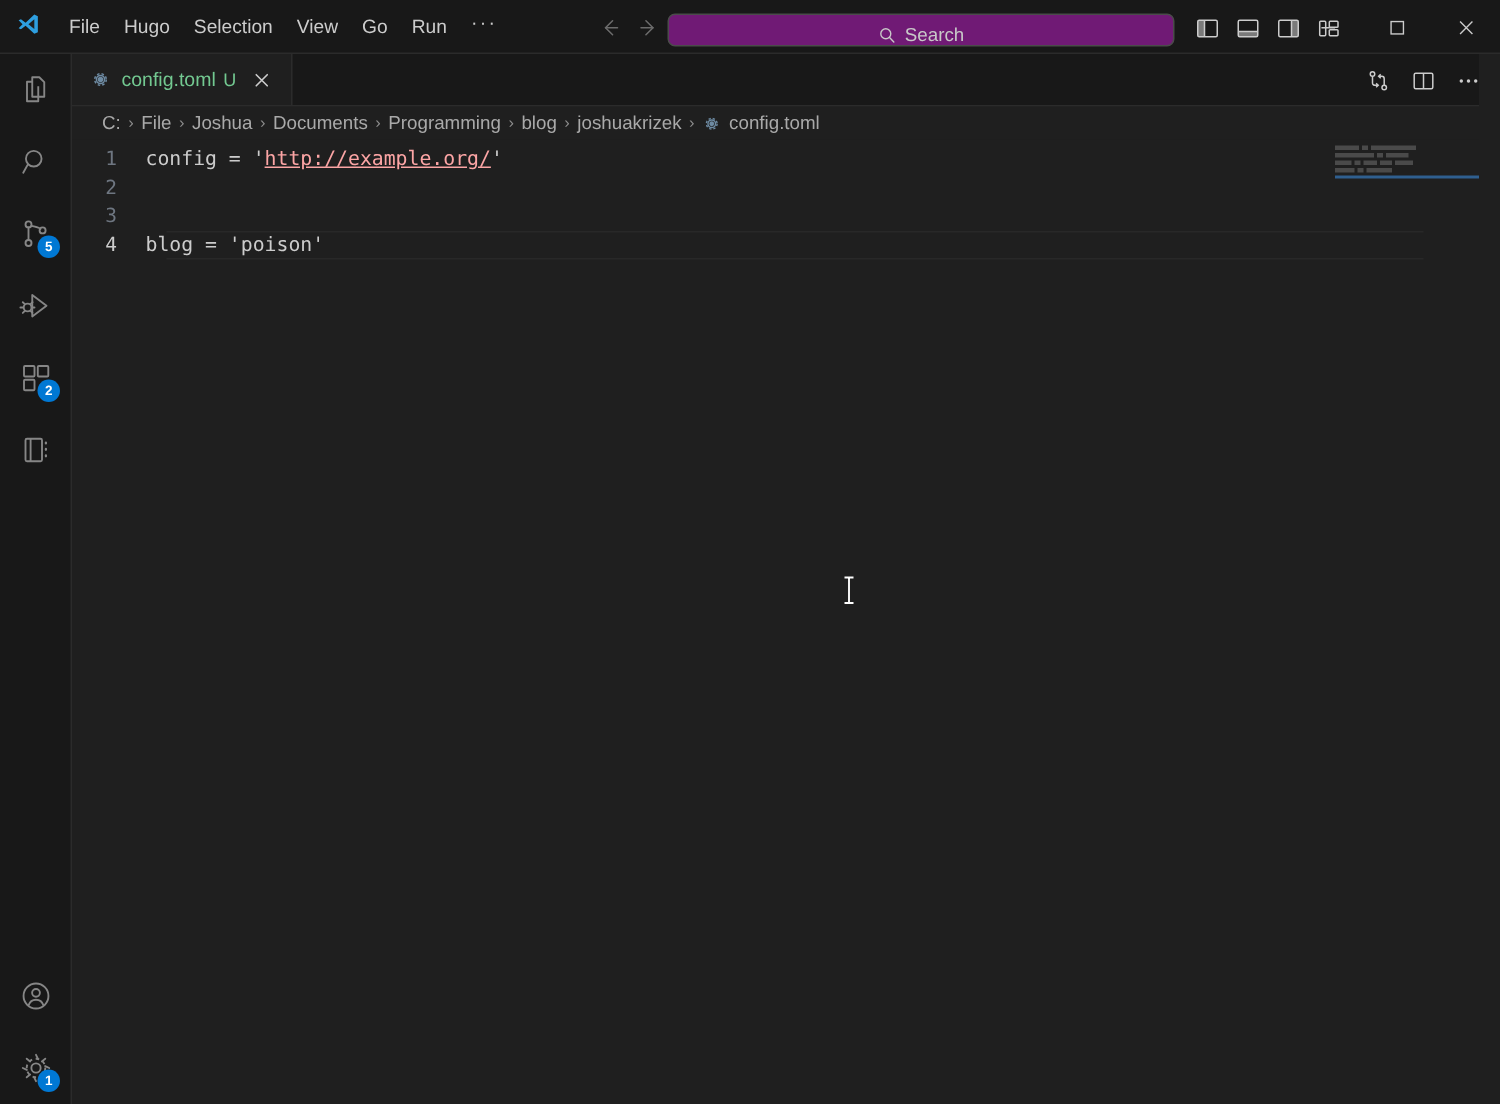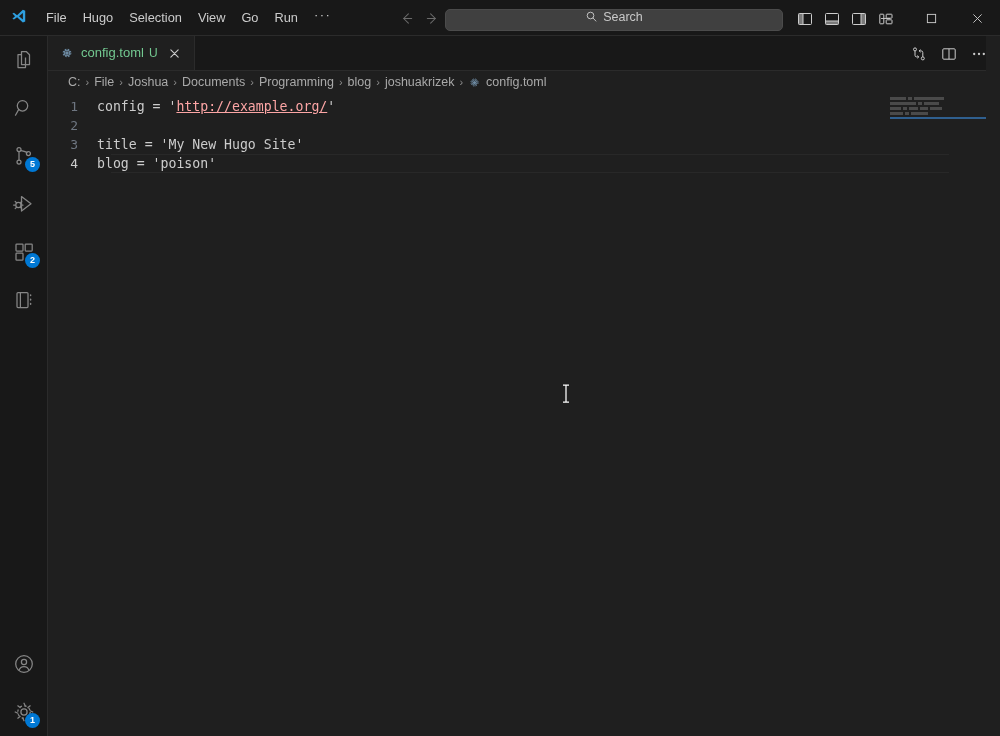--- a/index.html
+++ b/index.html
@@ -81,25 +81,25 @@
     align-items: center;
     justify-content: center;
   }
 
   .search-box {
     position: absolute;
     left: 445px;
     top: 9px;
     width: 338px;
     height: 22px;
-    background: #404040;
+    background: #701a75;
     border: 1px solid #4b4b4b;
     border-radius: 5px;
     display: flex;
-    align-items: flex-start;
+    align-items: flex-end;
     justify-content: center;
     gap: 5px;
     box-sizing: border-box;
   }
   .search-placeholder {
     font-size: 12.5px;
     color: #c8c8c8;
     line-height: 14px;
   }
 
@@ -632,21 +632,20 @@
           <span class="line-no">1</span>
           <span class="code-text"><span>config = '</span><span class="tok-link">http://example.org/</span><span>'</span></span>
         </div>
 
         <div class="code-row">
           <span class="line-no">2</span>
         </div>
 
         <div class="code-row">
           <span class="line-no">3</span>
-          <span class="code-text">title = 'My New Hugo Site'</span>
         </div>
 
         <div class="code-row active">
           <div class="current-line-box"></div>
           <span class="line-no">4</span>
           <span class="code-text">blog = 'poison'</span>
         </div>
 
       </div>
 

